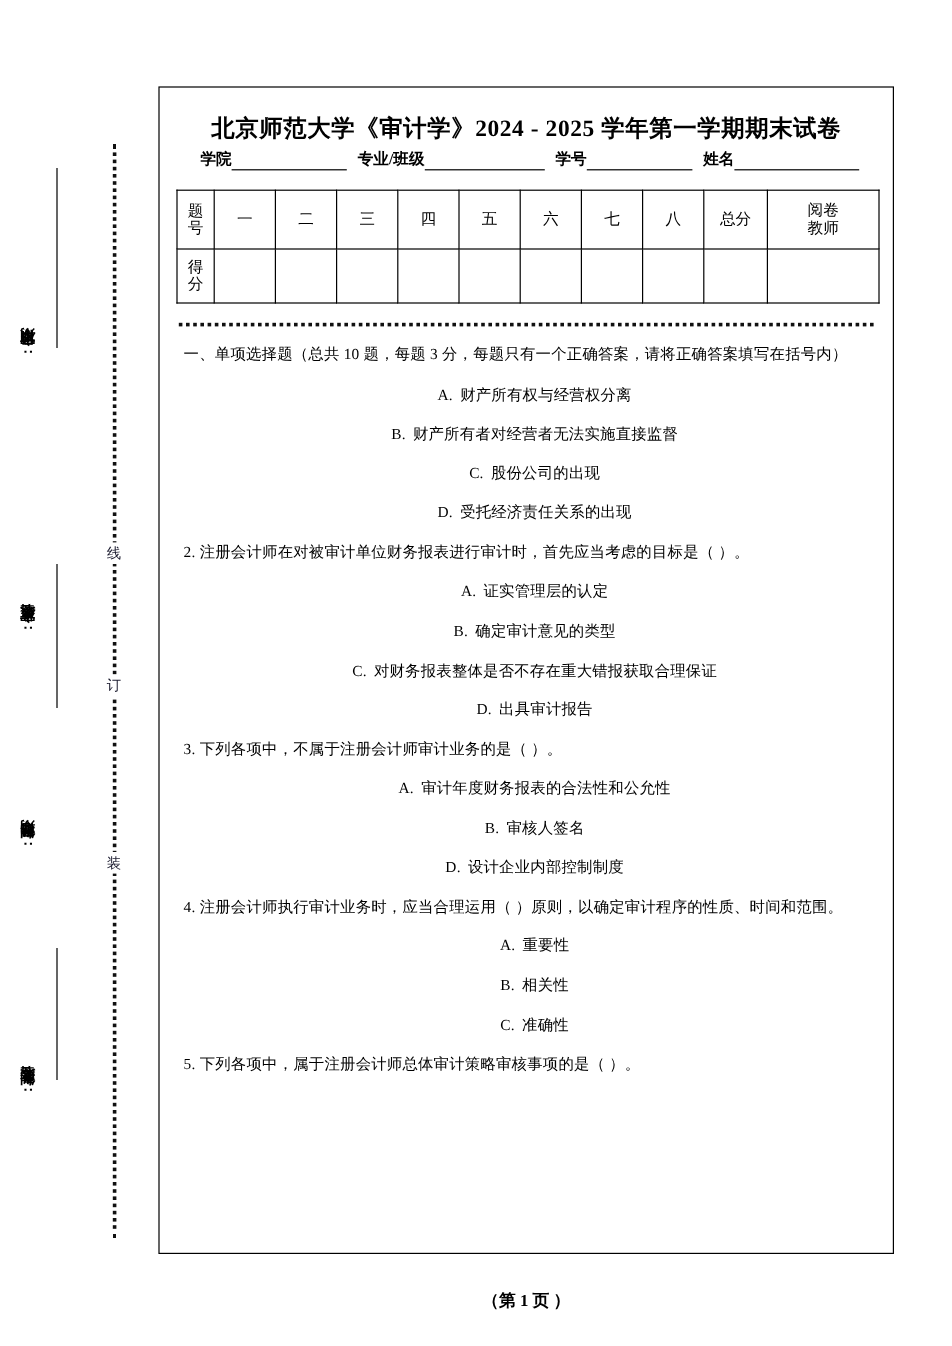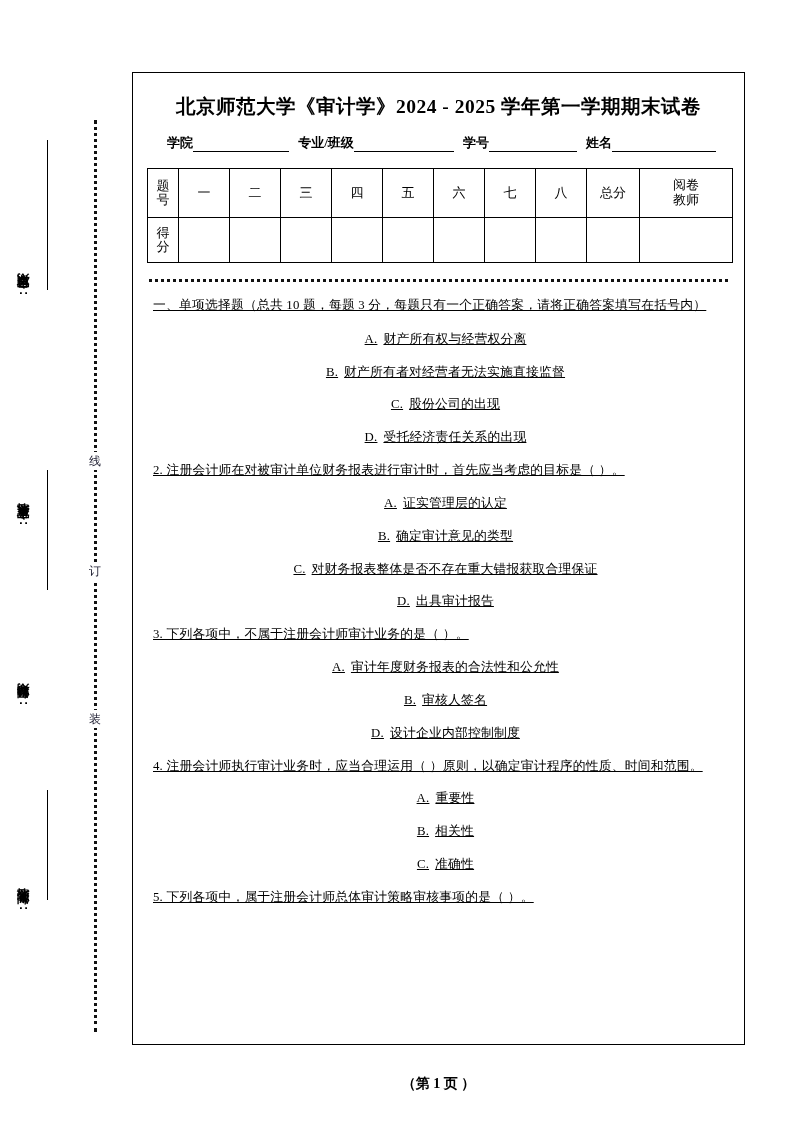--- a/index.html
+++ b/index.html
@@ -94,21 +94,21 @@
   .sheet-inner {
     padding: 18px 14px 0 14px;
   }
 
   .exam-title {
     text-align: center;
     font-size: 19.5px;
     font-weight: bold;
     font-family: "Liberation Serif", "DejaVu Serif", serif;
     letter-spacing: 0.5px;
-    margin: 2px 0 14px 0;
+    margin: 2px 0 4px 0;
     white-space: nowrap;
   }
 
   
   .info-row {
     display: flex;
     align-items: flex-end;
     font-size: 12.5px;
     padding: 0 14px 0 20px;
     margin-bottom: 16px;
@@ -168,21 +168,20 @@
     margin: 0 2px 14px 2px;
     height: 0;
   }
 
   
   .body-area {
     padding: 0 6px 0 6px;
     font-size: 12.8px;
     line-height: 1.55;
     font-family: "Liberation Serif", "DejaVu Serif", serif;
-    text-decoration: underline;
   }
   .section-head {
     margin: 0 0 14px 0;
     text-indent: 0;
     letter-spacing: 0.2px;
   }
   .q-stem {
     margin: 0 0 13px 0;
     letter-spacing: 0.2px;
   }

